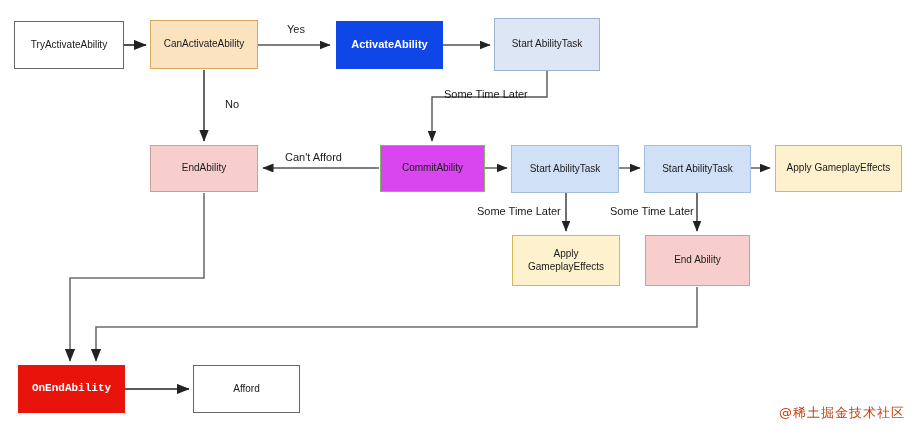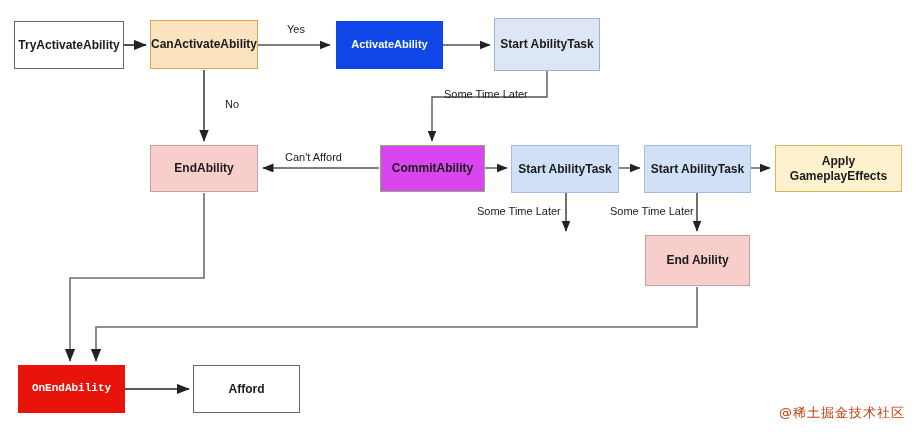--- a/index.html
+++ b/index.html
@@ -17,27 +17,26 @@
     background: #ffffff;
     overflow: hidden;
   }
   .node {
     position: absolute;
     box-sizing: border-box;
     display: flex;
     align-items: center;
     justify-content: center;
     text-align: center;
-    font-size: 12px;
+    font-size: 10px;
     line-height: 1.25;
     color: #1a1a1a;
     border-width: 1px;
     border-style: solid;
     z-index: 3;
-    font-weight: bold;
   }
   .node span { display: block; padding: 0 4px; }
 
   
   .n-plain  { background:#ffffff; border-color:#666666; color:#1a1a1a; }
   .n-orange { background:#fbe3c0; border-color:#d6a75a; color:#1a1a1a; }
   .n-blue-strong { background:#0e46e8; border-color:#0e46e8; color:#ffffff; font-weight:bold; font-size:11px; }
   .n-bluelight { background:#dde6f4; border-color:#9cb3cf; color:#1a1a1a; }
   .n-bluelight2 { background:#cfe0f7; border-color:#a3bede; color:#1a1a1a; }
   .n-green  { background:#d946ef; border-color:#85b367; color:#1a1a1a; }
@@ -144,20 +143,24 @@
   </div>
 
   <div class="node n-bluelight2" style="left:644px; top:145px; width:107px; height:48px;">
     <span>Start AbilityTask</span>
   </div>
 
   <div class="node n-yellow" style="left:775px; top:145px; width:127px; height:47px;">
     <span>Apply GameplayEffects</span>
   </div>
 
+  <div class="node n-yellow" style="left:512px; top:235px; width:108px; height:51px; flex-direction:column;">
+    <span>Apply</span>
+    <span>GameplayEffects</span>
+  </div>
 
   <div class="node n-pink" style="left:645px; top:235px; width:105px; height:51px;">
     <span>End Ability</span>
   </div>
 
   <div class="node n-red" style="left:18px; top:365px; width:107px; height:48px;">
     <span>OnEndAbility</span>
   </div>
 
   <div class="node n-plain" style="left:193px; top:365px; width:107px; height:48px;">

